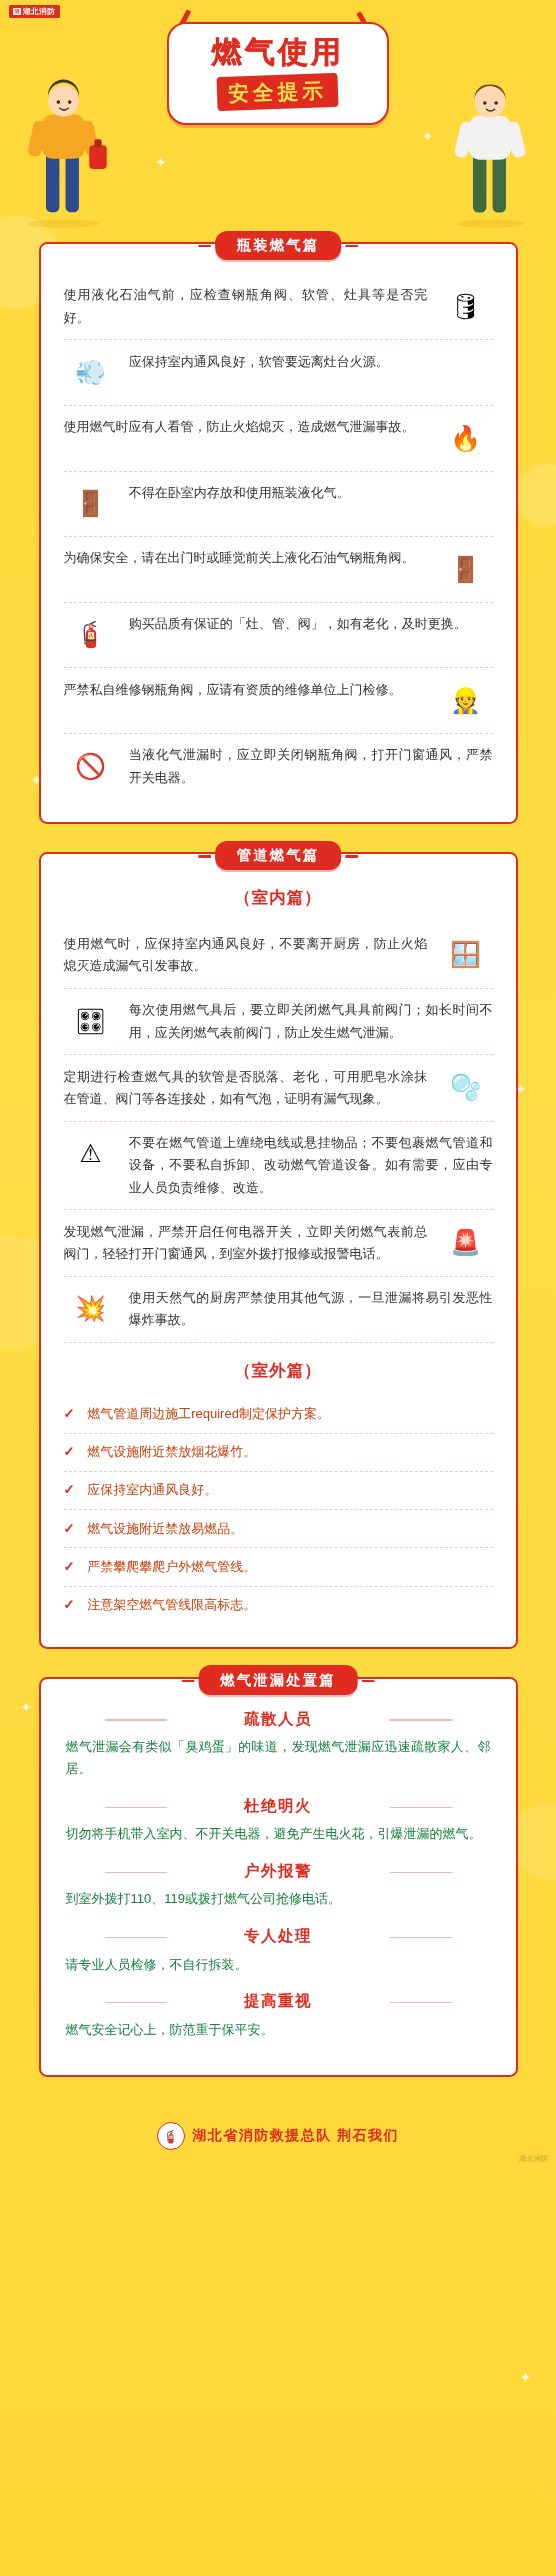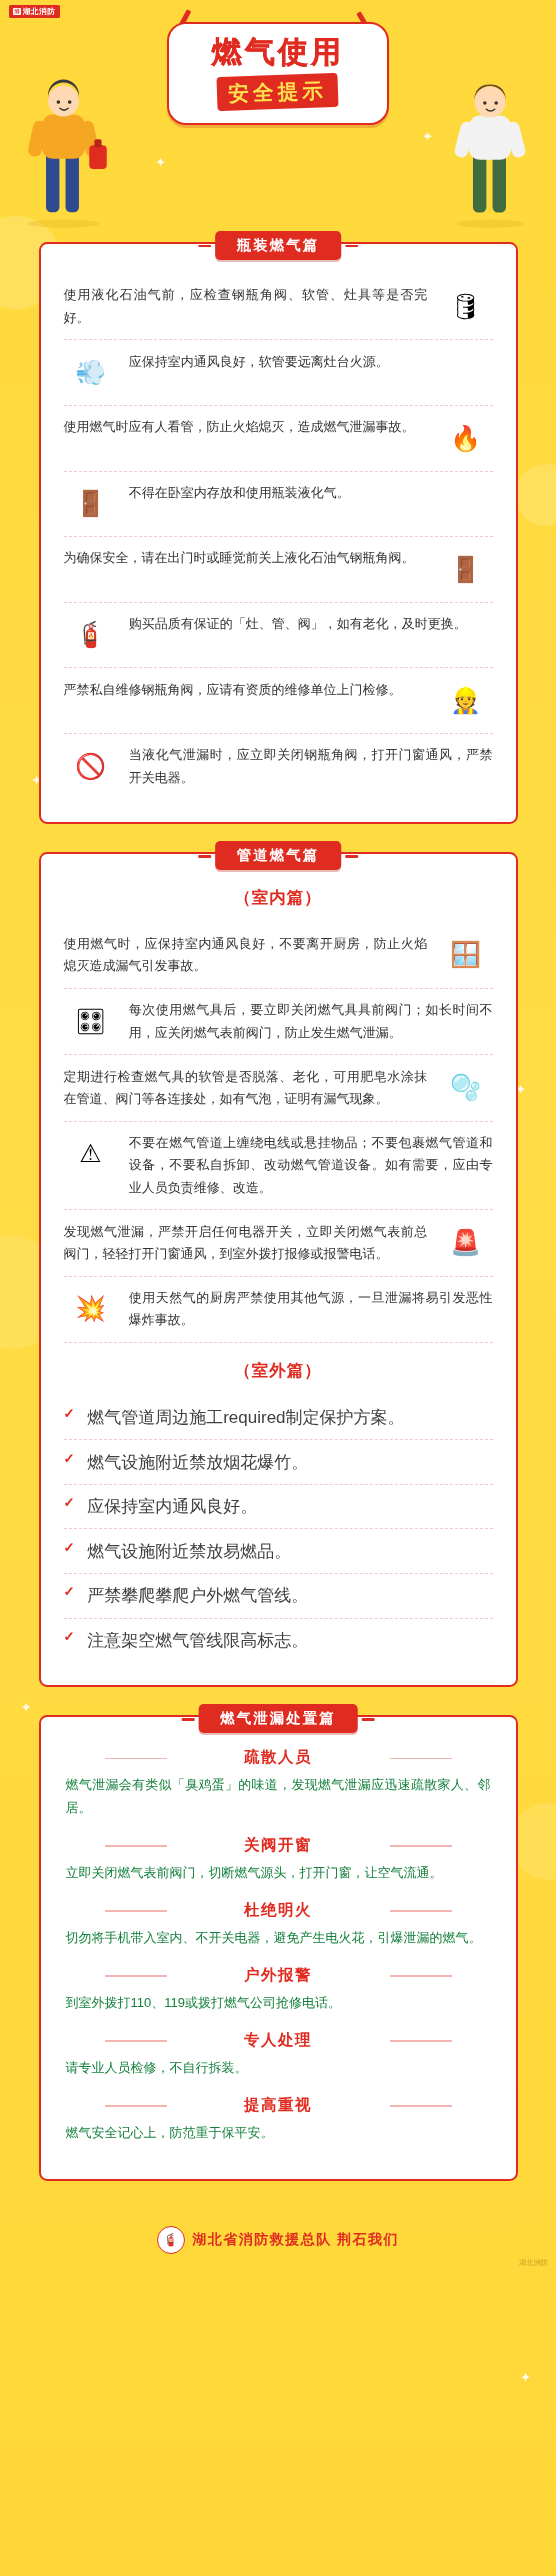--- a/index.html
+++ b/index.html
@@ -81,21 +81,21 @@
     width: 479px;
     background: #fff;
     border: 2.1px solid #e02b20;
     border-radius: 8.2px;
     padding: 30px 23px 23px;
   }
   .card-tab {
     position: absolute; left: 50%; transform: translateX(-50%); top: -13.4px;
     background: #e02b20; color: #fff;
     font-size: 14.4px; font-weight: bold; letter-spacing: 2.1px;
-    padding: 5.2px 21.6px; border-radius: 5px;
+    padding: 5.2px 21.6px; border-radius: 12px;
     white-space: nowrap;
     box-shadow: 0 2.1px 0 rgba(180,30,20,.3);
   }
   .card-tab::before, .card-tab::after {
     content: ""; position: absolute; top: 50%; width: 13.4px; height: 2.1px; background: #e02b20; border-radius: 1px;
   }
   .card-tab::before { left: -17.5px; }
   .card-tab::after { right: -17.5px; }
 
   .sub-head {
@@ -127,21 +127,21 @@
   .check-list { margin-top: 3.1px; }
   .check-item {
     display: flex; align-items: flex-start; gap: 8.2px;
     padding: 8.2px 0; border-bottom: 1px dashed #f3c9c6;
   }
   .check-item:last-child { border-bottom: none; }
   .check-mark {
     flex: 0 0 15.5px; width: 15.5px; height: 15.5px; margin-top: 2.1px;
     color: #e02b20; font-size: 13.4px; font-weight: bold; line-height: 15.5px;
   }
-  .check-text { flex: 1; font-size: 17px; line-height: 1.6; color: #404040; }
+  .check-text { flex: 1; font-size: 13px; line-height: 1.6; color: #c2410c; }
 
   
   .leak-card { padding-bottom: 19px; }
   .leak-block { margin-bottom: 15.5px; }
   .leak-title {
     text-align: center;
     font-size: 15.5px; font-weight: bold; color: #e02b20;
     letter-spacing: 1.5px; margin-bottom: 6.2px;
     position: relative;
   }
@@ -342,24 +342,20 @@
   </div>
 
   <div class="card leak-card">
     <div class="card-tab">燃气泄漏处置篇</div>
 
     <div class="leak-block">
       <div class="leak-title">疏散人员</div>
       <div class="leak-body">燃气泄漏会有类似「臭鸡蛋」的味道，发现燃气泄漏应迅速疏散家人、邻居。</div>
     </div>
     <div class="leak-block">
-      <div class="leak-title">关阀开窗</div>
-      <div class="leak-body">立即关闭燃气表前阀门，切断燃气源头，打开门窗，让空气流通。</div>
-    </div>
-    <div class="leak-block">
       <div class="leak-title">杜绝明火</div>
       <div class="leak-body">切勿将手机带入室内、不开关电器，避免产生电火花，引爆泄漏的燃气。</div>
     </div>
     <div class="leak-block">
       <div class="leak-title">户外报警</div>
       <div class="leak-body">到室外拨打110、119或拨打燃气公司抢修电话。</div>
     </div>
     <div class="leak-block">
       <div class="leak-title">专人处理</div>
       <div class="leak-body">请专业人员检修，不自行拆装。</div>

